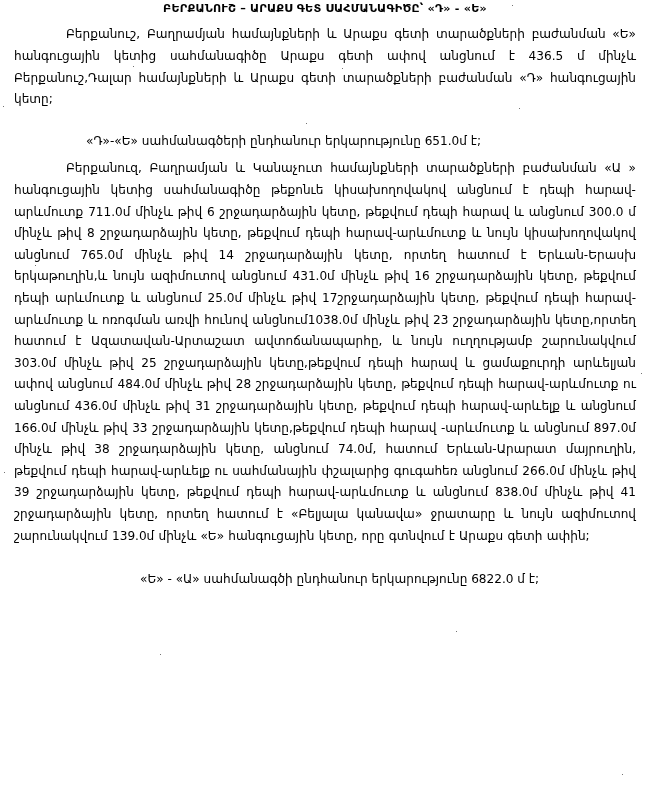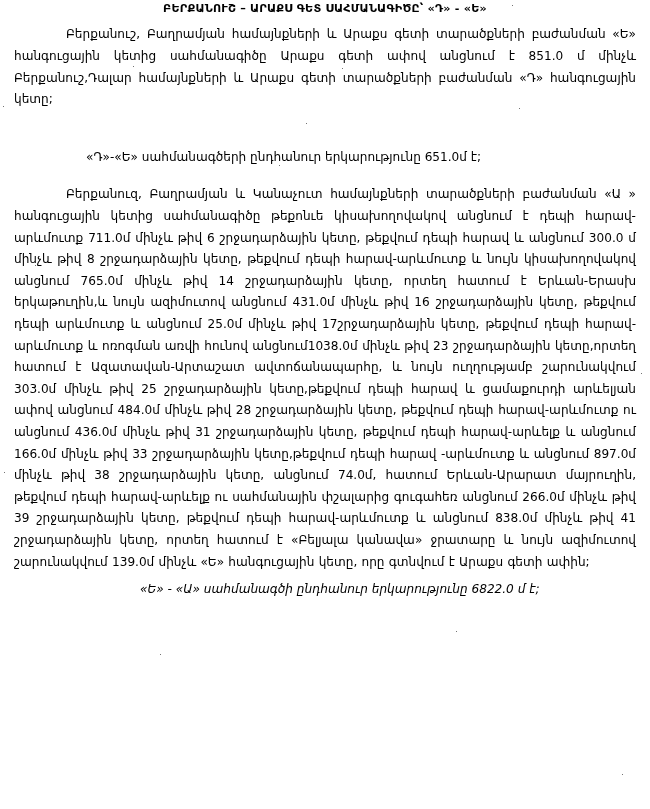--- a/index.html
+++ b/index.html
@@ -62,24 +62,24 @@
     text-align: left;
     font-size: 12.1px;
     line-height: 21.6px;
     margin: 0;
     padding-left: 126px;
   }
 
   
   #title-block { margin-top: 2px; }
   #section-one { margin-top: 9px; }
-  #section-one-total { margin-top: 36px; }
+  #section-one-total { margin-top: 20px; }
   #title-block-two { margin-top: 46px; }
-  #section-two { margin-top: 16px; }
-  #section-two-total { margin-top: 6px; font-style: italic; }
+  #section-two { margin-top: 6px; }
+  #section-two-total { margin-top: 22px; }
 
   
   .speckle {
     position: absolute;
     background: #000;
     opacity: 0.55;
     width: 1px;
     height: 1px;
     pointer-events: none;
   }
@@ -87,21 +87,21 @@
 </head>
 <body>
 
 <div class="page">
 
   <div id="title-block">
     <p class="doc-heading">ԲԵՐՔԱՆՈՒՇ – ԱՐԱՔՍ ԳԵՏ ՍԱՀՄԱՆԱԳԻԾԸ՝ «Դ» - «Ե»</p>
   </div>
 
   <div id="section-one">
-    <p class="doc-par indent">Բերքանուշ, Բաղրամյան համայնքների և Արաքս գետի տարածքների բաժանման «Ե» հանգուցային կետից սահմանագիծը Արաքս գետի ափով անցնում է 851.0 մ մինչև Բերքանուշ,Դալար համայնքների և Արաքս գետի տարածքների բաժանման «Դ» հանգուցային կետը;</p>
+    <p class="doc-par indent">Բերքանուշ, Բաղրամյան համայնքների և Արաքս գետի տարածքների բաժանման «Ե» հանգուցային կետից սահմանագիծը Արաքս գետի ափով անցնում է 436.5 մ մինչև Բերքանուշ,Դալար համայնքների և Արաքս գետի տարածքների բաժանման «Դ» հանգուցային կետը;</p>
   </div>
 
   <div id="section-one-total">
     <p class="line-indent-sm">«Դ»-«Ե» սահմանագծերի  ընդհանուր երկարությունը   651.0մ է;</p>
   </div>
 
 
   <div id="section-two">
     <p class="doc-par indent">Բերքանուզ, Բաղրամյան և Կանաչուտ համայնքների տարածքների բաժանման «Ա » հանգուցային կետից  սահմանագիծը  թեքոնւե   կիսախողովակով անցնում է դեպի հարավ-արևմուտք 711.0մ մինչև թիվ 6 շրջադարձային կետը, թեքվում դեպի հարավ և անցնում 300.0 մ  մինչև թիվ 8 շրջադարձային կետը, թեքվում դեպի հարավ-արևմուտք և նույն  կիսախողովակով անցնում 765.0մ  մինչև թիվ 14  շրջադարձային կետը, որտեղ հատում է Երևան-Երասխ երկաթուղին,և  նույն ազիմուտով անցնում 431.0մ մինչև թիվ 16 շրջադարձային կետը,    թեքվում   դեպի  արևմուտք և անցնում 25.0մ մինչև թիվ 17շրջադարձային  կետը, թեքվում դեպի հարավ-արևմուտք և ոռոգման առվի հունով անցնում1038.0մ   մինչև թիվ 23 շրջադարձային   կետը,որտեղ հատում է Ազատավան-Արտաշատ ավտոճանապարհը, և նույն ուղղությամբ շարունակվում 303.0մ մինչև թիվ 25 շրջադարձային  կետը,թեքվում դեպի հարավ և ցամաքուրդի  արևելյան ափով անցնում 484.0մ մինչև թիվ 28 շրջադարձային կետը,   թեքվում դեպի հարավ-արևմուտք   ու անցնում 436.0մ  մինչև թիվ 31 շրջադարձային կետը, թեքվում դեպի հարավ-արևելք և անցնում 166.0մ  մինչև թիվ 33 շրջադարձային կետը,թեքվում դեպի հարավ -արևմուտք և անցնում 897.0մ   մինչև թիվ 38 շրջադարձային կետը, անցնում 74.0մ, հատում Երևան-Արարատ  մայրուղին, թեքվում դեպի հարավ-արևելք ու սահմանային փշալարից գուգահեռ անցնում 266.0մ մինչև թիվ 39 շրջադարձային կետը,  թեքվում դեպի հարավ-արևմուտք և անցնում 838.0մ մինչև թիվ 41 շրջադարձային կետը, որտեղ հատում է «Բելյալա կանավա» ջրատարը և նույն ազիմուտով շարունակվում 139.0մ մինչև «Ե» հանգուցային կետը,  որը գտնվում է Արաքս գետի ափին;</p>
   </div>

